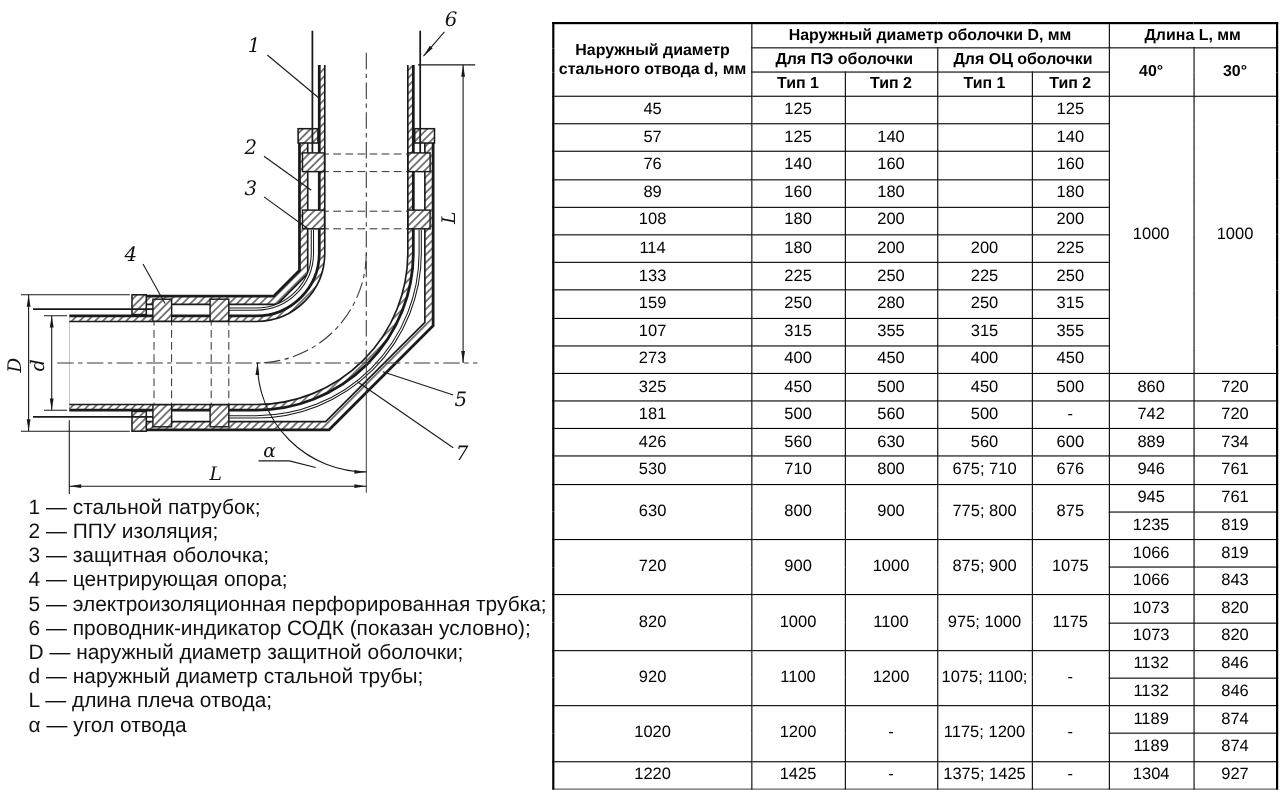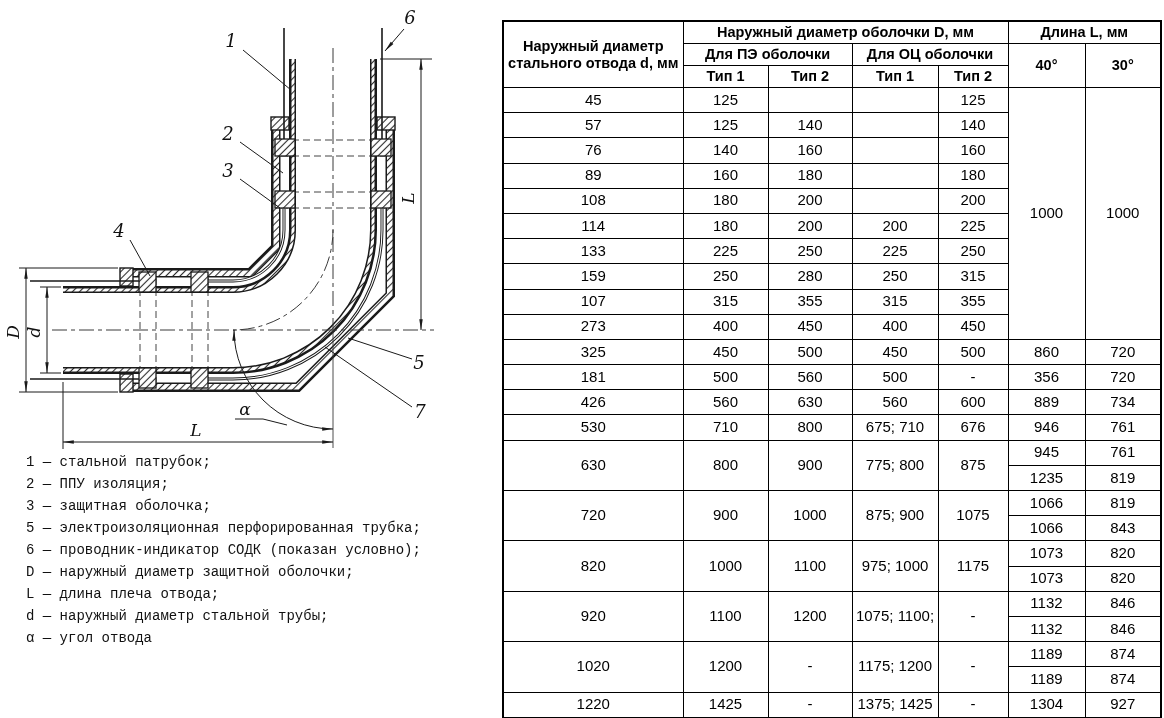--- a/index.html
+++ b/index.html
@@ -1,20 +1,20 @@
 <!DOCTYPE html>
 <html><head>
 <meta charset="utf-8">
 <style>
   html,body{margin:0;padding:0;background:#fff;}
   #page{position:relative;width:1164px;height:718px;background:#fff;overflow:hidden;
         font-family:"Liberation Sans","DejaVu Sans",sans-serif;color:#000;}
   #drawing-panel{position:absolute;left:0;top:0;width:500px;height:455px;}
   #legend{position:absolute;left:26px;top:451px;width:470px;}
-  .legend-line{font-size:14px;line-height:22px;white-space:nowrap;color:#111;font-family:Liberation Mono, monospace;}
+  .legend-line{font-size:19px;line-height:22px;white-space:nowrap;color:#111;}
   #table-panel{position:absolute;left:502px;top:20px;}
   table{border-collapse:collapse;table-layout:fixed;width:660px;border:2px solid #000;}
   th,td{border:1.5px solid #000;text-align:center;vertical-align:middle;
         padding:0 3px;overflow:hidden;}
   thead th{font-size:14.5px;font-weight:bold;height:21px;line-height:1.12;}
   tbody td{font-size:15px;height:24.2px;line-height:1.12;}
   svg text{fill:#111;}
   .dim-label{font:italic 17px "DejaVu Serif","Liberation Serif",serif;}
   .callout-num{font:italic 18px "DejaVu Serif","Liberation Serif",serif;}
 </style>
@@ -127,25 +127,26 @@
     <text class="callout-num" text-anchor="middle" x="419" y="369">5</text>
     <text class="callout-num" text-anchor="middle" x="410" y="24">6</text>
     <text class="callout-num" text-anchor="middle" x="420" y="418">7</text>
   </svg>
   </div>
 
   <div id="legend">
       <div class="legend-line">1 — стальной патрубок;</div>
       <div class="legend-line">2 — ППУ изоляция;</div>
       <div class="legend-line">3 — защитная оболочка;</div>
+      <div class="legend-line">4 — центрирующая опора;</div>
       <div class="legend-line">5 — электроизоляционная перфорированная трубка;</div>
       <div class="legend-line">6 — проводник-индикатор СОДК (показан условно);</div>
       <div class="legend-line">D — наружный диаметр защитной оболочки;</div>
+      <div class="legend-line">d — наружный диаметр стальной трубы;</div>
       <div class="legend-line">L — длина плеча отвода;</div>
-      <div class="legend-line">d — наружный диаметр стальной трубы;</div>
       <div class="legend-line">α — угол отвода</div>
     </div>
 
   <div id="table-panel">
     <table>
       <colgroup>
         <col style="width:180px">
           <col style="width:85px">
           <col style="width:84px">
         <col style="width:86px">
@@ -253,21 +254,21 @@
             <td>500</td>
             <td>860</td>
             <td>720</td>
           </tr>
           <tr>
             <td>181</td>
             <td>500</td>
             <td>560</td>
             <td>500</td>
             <td>-</td>
-            <td>356</td>
+            <td>742</td>
             <td>720</td>
           </tr>
           <tr>
             <td>426</td>
             <td>560</td>
             <td>630</td>
             <td>560</td>
             <td>600</td>
             <td>889</td>
             <td>734</td>

